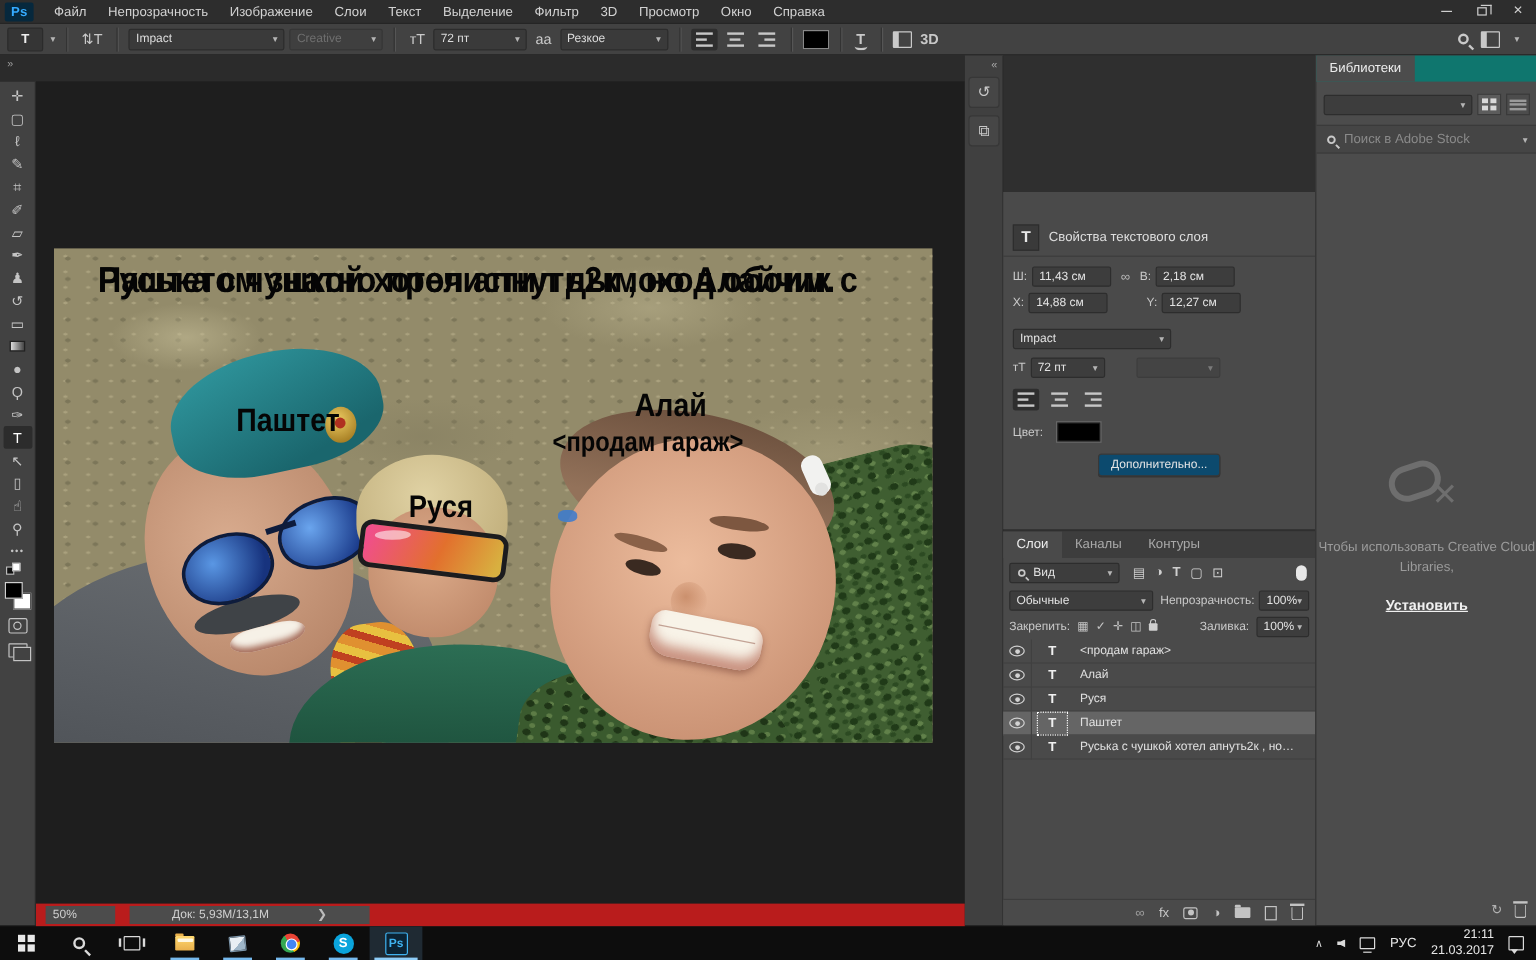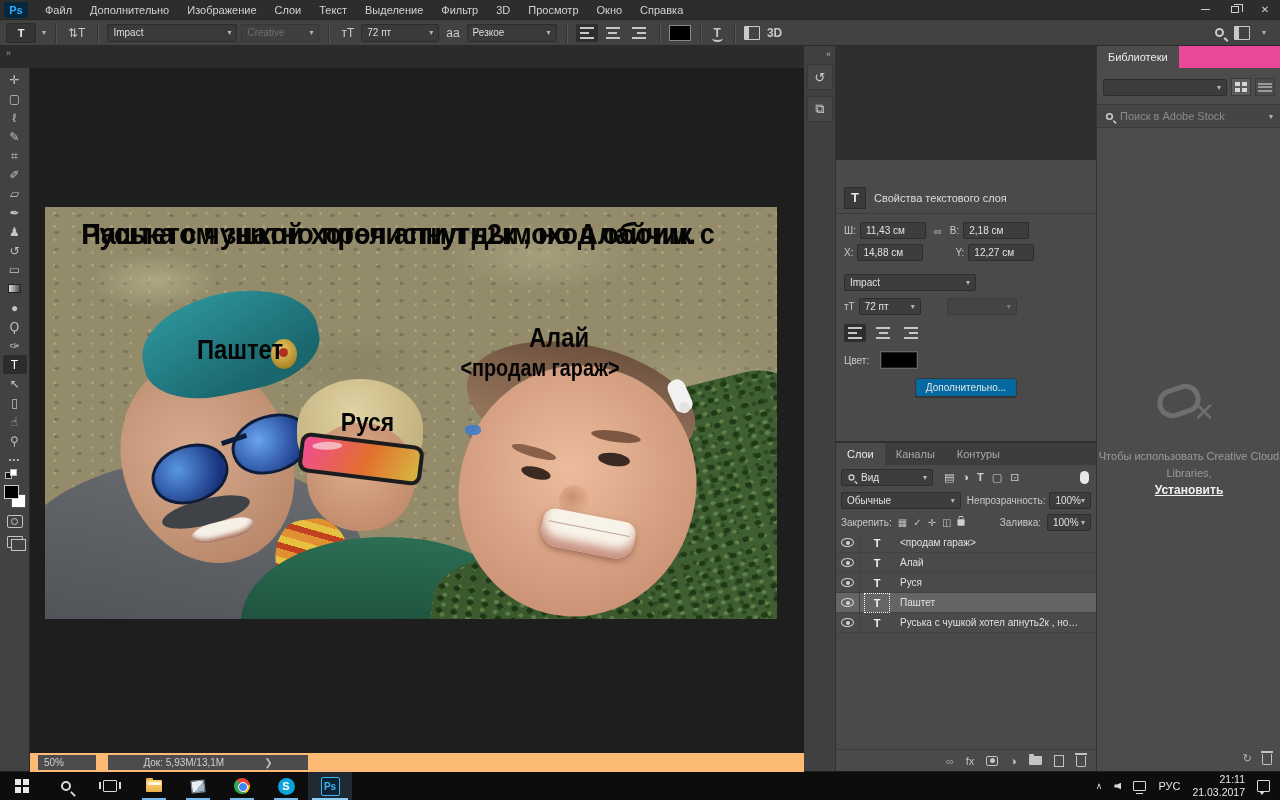--- a/index.html
+++ b/index.html
@@ -81,21 +81,21 @@
   .mini-swatch i{position:absolute;width:7px;height:7px;border:1px solid #bbb}
   .mini-swatch i:first-child{left:0;top:3px;background:#111}
   .mini-swatch i:last-child{left:5px;top:0;background:#fff}
   .qmask{width:16px;height:13px;border:1px solid #c4c4c4;border-radius:2px;display:flex;align-items:center;justify-content:center;margin-top:6px}
   .qmask i{width:7px;height:7px;border:1px solid #c4c4c4;border-radius:50%}
   .smode{width:16px;height:12px;border:1px solid #c4c4c4;border-radius:1px;position:relative;margin-top:8px}
   .smode:before{content:'';position:absolute;left:3px;top:2px;right:-4px;bottom:-4px;border:1px solid #c4c4c4;background:#424242}
 
   
   .canvas{position:absolute;left:30px;top:68px;width:774px;height:685px;background:#1e1e1e}
-  .statusbar{position:absolute;left:30px;top:753px;width:774px;height:19px;background:#fdba74;
+  .statusbar{position:absolute;left:30px;top:753px;width:774px;height:19px;background:#b91c1c;
     display:flex;align-items:center;font-size:10px;color:#cfcfcf}
   .status-zoom{width:58px;height:15px;background:#4c4c4c;margin-left:8px;display:flex;align-items:center;padding:0 6px}
   .status-doc{width:200px;height:15px;background:#4c4c4c;margin-left:12px;display:flex;align-items:center;justify-content:center;gap:40px}
   .status-arrow{color:#bbb}
 
   
   .photo{position:absolute;left:15px;top:139px;width:732px;height:412px;overflow:hidden;
     background-color:#938b6a;
     background-image:
       radial-gradient(ellipse 90px 40px at 15% 18%, rgba(199,191,153,.55), transparent 70%),
@@ -208,21 +208,21 @@
   .prop-head{position:absolute;left:0;top:22px;width:260px;height:32px;display:flex;align-items:center;
     gap:8px;padding:0 8px;border-bottom:1px solid #3c3c3c}
   .prop-T{width:22px;height:22px;background:#3a3a3a;border:1px solid #2d2d2d;display:flex;align-items:center;
     justify-content:center;font-weight:bold;color:#e8e8e8;font-size:13px}
   .prop-title{font-size:11px;color:#dedede}
   .prop-row{position:absolute;display:flex;align-items:center;gap:4px;font-size:10px;color:#c9c9c9}
   .fld{background:#3d3d3d;border:1px solid #2d2d2d;border-radius:2px;height:17px;display:flex;
     align-items:center;padding:0 5px;color:#e2e2e2;font-size:10px}
   .chain{color:#b9b9b9;font-size:11px}
   .prop-align{display:flex;gap:6px}
-  .btn{background:#0369a1;border:1px solid #383838;border-radius:3px;color:#e4e4e4;font-size:10px;
+  .btn{background:#0c4a6e;border:1px solid #383838;border-radius:3px;color:#e4e4e4;font-size:10px;
     padding:3px 10px;box-shadow:0 1px 0 rgba(0,0,0,.3)}
   .color-row-swatch{width:36px;height:16px;background:#000;border:1px solid #222;outline:1px solid #666}
 
   
   .lay-filter{position:absolute;left:0;top:22px;width:260px;height:24px;display:flex;align-items:center;padding:0 5px;gap:5px}
   .lay-kindicons{display:flex;gap:8px;margin-left:6px;color:#cfcfcf;font-size:11px;align-items:center}
   .toggle-dot{width:9px;height:13px;background:#e8e8e8;border-radius:5px;margin-left:auto;margin-right:2px}
   .lay-blend{position:absolute;left:0;top:46px;width:260px;height:22px;display:flex;align-items:center;padding:0 5px;gap:4px;font-size:10px;color:#c9c9c9}
   .lay-lock{position:absolute;left:0;top:68px;width:260px;height:22px;display:flex;align-items:center;padding:0 5px;gap:6px;font-size:10px;color:#c9c9c9}
   .lock-ico{color:#c3c3c3;font-size:10px}
@@ -264,21 +264,21 @@
     grid-template-columns:1fr 1fr;gap:2px;padding:3px}
   .lib-grid i{background:#d8d8d8}
   .lib-list{width:20px;height:18px;border:1px solid #3a3a3a;display:flex;flex-direction:column;justify-content:space-evenly;padding:2px}
   .lib-list i{height:2px;background:#9a9a9a}
   .lib-search{position:absolute;left:0;top:58px;width:184px;height:24px;background:#454545;border-top:1px solid #3a3a3a;
     border-bottom:1px solid #3a3a3a;display:flex;align-items:center;gap:6px;padding:0 8px;color:#8a8a8a;font-size:11px}
   .lib-msgblock{position:absolute;left:0;top:340px;width:184px;text-align:center;color:#9b9b9b;font-size:11px;line-height:1.5}
   .cc-logo{width:64px;height:48px;margin:0 auto 14px;position:relative;opacity:.55}
   .cc-logo b{position:absolute;left:0;top:0;width:44px;height:30px;border:5px solid #8a8a8a;border-radius:16px;transform:rotate(-18deg)}
   .cc-logo i{position:absolute;right:6px;bottom:2px;font-style:normal;font-size:26px;color:#8a8a8a;font-weight:bold}
-  .lib-install{display:inline-block;color:#f0f0f0;font-weight:bold;text-decoration:underline;font-size:12px}
+  .lib-install{display:inline-block;margin-top:14px;color:#f0f0f0;font-weight:bold;text-decoration:underline;font-size:12px}
   .lib-bottom-icons{position:absolute;right:8px;bottom:6px;display:flex;gap:10px;color:#b0b0b0;font-size:11px;align-items:center}
 
   
   .taskbar{position:absolute;left:0;top:772px;width:1280px;height:28px;background:#0d0d0d;display:flex;align-items:center;z-index:60}
   .tb-slot{width:44px;height:28px;display:flex;align-items:center;justify-content:center;position:relative}
   .tb-slot.running:after{content:'';position:absolute;left:10px;right:10px;bottom:0;height:2px;background:#76b9ed}
   .tb-slot.active-app{background:#1f2a33}
   .tb-slot.active-app:after{content:'';position:absolute;left:4px;right:4px;bottom:0;height:2px;background:#8ecdf8}
   .win-logo{width:14px;height:14px;display:grid;grid-template-columns:1fr 1fr;gap:1.5px}
   .win-logo i{background:#e8e8e8}
@@ -309,21 +309,21 @@
   .notif:after{content:'';position:absolute;left:1px;bottom:-4px;border-left:3px solid transparent;
     border-right:3px solid transparent;border-top:4px solid #dadada}
   .dim{color:#9f9f9f}
 </style>
 </head>
 <body>
 
 <div class="titlebar">
   <div class="ps-logo">Ps</div>
   <span class="menu-item">Файл</span>
-  <span class="menu-item">Дополнительно</span>
+  <span class="menu-item">Непрозрачность</span>
   <span class="menu-item">Изображение</span>
   <span class="menu-item">Слои</span>
   <span class="menu-item">Текст</span>
   <span class="menu-item">Выделение</span>
   <span class="menu-item">Фильтр</span>
   <span class="menu-item">3D</span>
   <span class="menu-item">Просмотр</span>
   <span class="menu-item">Окно</span>
   <span class="menu-item">Справка</span>
   <div class="win-btns">
@@ -688,21 +688,21 @@
         </span>
       <span>◑</span>
       <span class="icon-folder"></span>
       <span class="icon-newpage"></span>
       <span class="icon-trash"></span>
     </div>
   </div>
 </div>
 
 <div class="libraries">
-  <div class="ptabs" style="background:#ec4899">
+  <div class="ptabs" style="background:#0f766e">
     <span class="ptab active" style="background:#4c4c4c">Библиотеки</span>
     <span class="pmenu"><i class="hamburger"></i></span>
   </div>
   <div class="lib-row1">
     <span class="fld" style="flex:1">
       <span class="chev" style="margin-left:auto">▾</span>
     </span>
     <span class="lib-grid">
         <i></i>
         <i></i>

